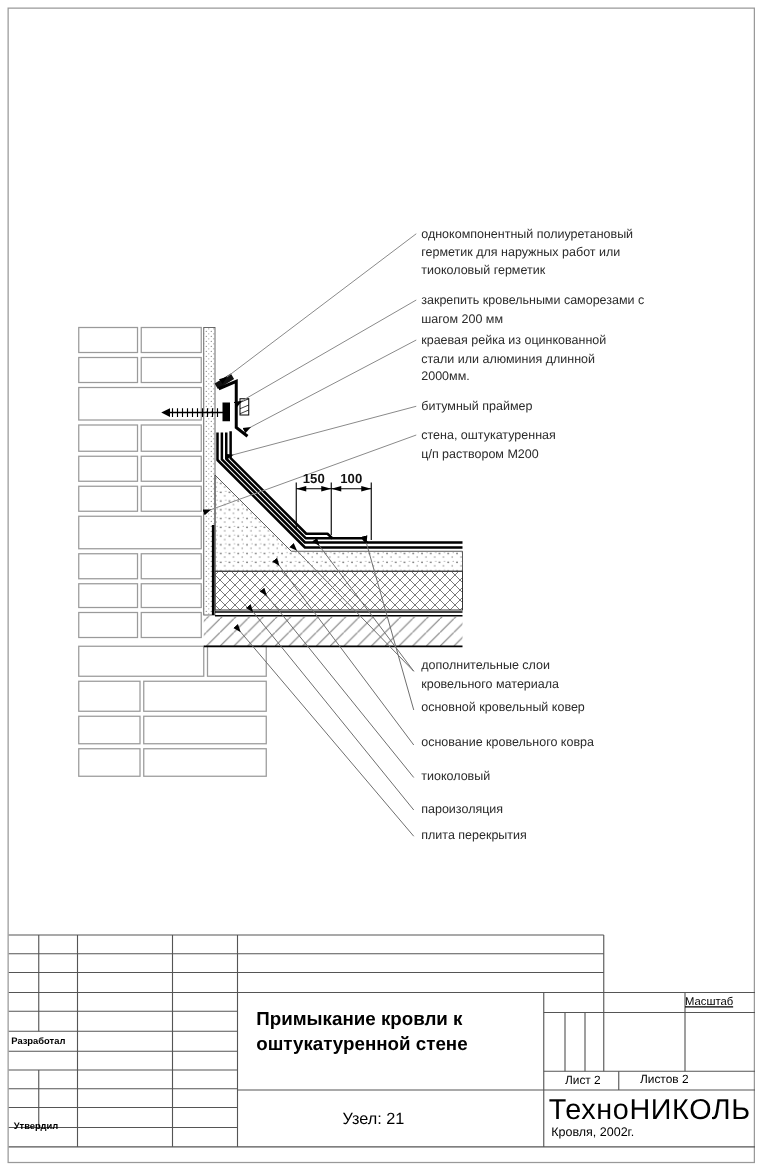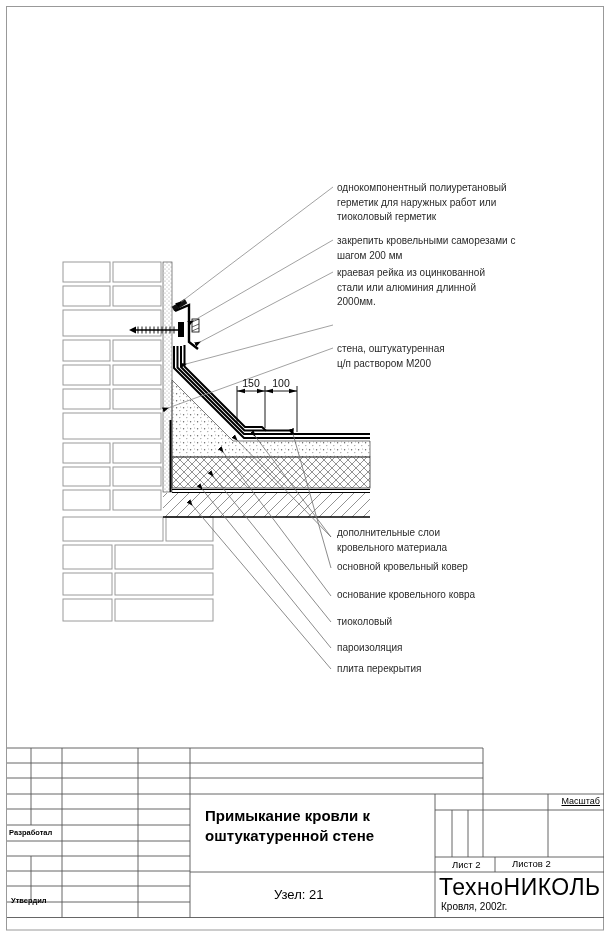--- a/index.html
+++ b/index.html
@@ -3,25 +3,25 @@
 <meta charset="utf-8">
 <style>
   html,body { margin:0; padding:0; background:#ffffff; }
   .page {
     position:relative; width:610px; height:936px; background:#fff;
     font-family:"Liberation Sans", sans-serif; overflow:hidden;
   }
   svg { position:absolute; left:0; top:0; }
   .txt { position:absolute; color:#1a1a1a; }
   .ann { font-size:10px; line-height:14.6px; white-space:pre-line; color:#2a2a2a; }
-  .dim { font-size:10.5px; width:30px; text-align:center; color:#111; }
+  .dim { font-size:10.5px; width:30px; text-align:center; color:#111;font-weight:bold; }
   .tb-small { font-size:7.5px; font-weight:bold; color:#000; }
   .tb-title { font-size:15px; font-weight:bold; line-height:20px; white-space:pre-line; color:#000; }
   .tb-node { font-size:13px; color:#000;margin-left:36px; }
-  .tb-scale { font-size:9px; width:52px; text-align:right; color:#000;text-decoration:underline; }
+  .tb-scale { font-size:9px; width:52px; text-align:left; color:#000;text-decoration:underline; }
   .tb-sheet { font-size:9.5px; color:#000;margin-left:12px; }
   .tb-brand { font-size:23px; color:#000; letter-spacing:0.5px; }
   .tb-brandsub { font-size:10px; color:#000; }
 </style>
 </head>
 <body>
 
 <div class="page">
 
   <svg width="610" height="936" viewBox="0 0 610 936">
@@ -174,20 +174,21 @@
   </svg>
 
   <div class="txt ann" style="left:337px; top:181px; width:245px">однокомпонентный  полиуретановый
 герметик  для наружных работ  или
 тиоколовый герметик</div>
   <div class="txt ann" style="left:337px; top:234px; width:245px">закрепить кровельными саморезами с
 шагом 200 мм</div>
   <div class="txt ann" style="left:337px; top:266px; width:245px">краевая рейка из оцинкованной
 стали или алюминия длинной
 2000мм.</div>
+  <div class="txt ann" style="left:337px; top:319px; width:245px">битумный праймер</div>
   <div class="txt ann" style="left:337px; top:342px; width:245px">стена, оштукатуренная
 ц/п раствором М200</div>
   <div class="txt ann" style="left:337px; top:526px; width:245px">дополнительные слои
 кровельного материала</div>
   <div class="txt ann" style="left:337px; top:560px; width:245px">основной кровельный ковер</div>
   <div class="txt ann" style="left:337px; top:588px; width:245px">основание кровельного ковра</div>
   <div class="txt ann" style="left:337px; top:615px; width:245px">тиоколовый</div>
   <div class="txt ann" style="left:337px; top:641px; width:245px">пароизоляция</div>
   <div class="txt ann" style="left:337px; top:662px; width:245px">плита перекрытия</div>
 

